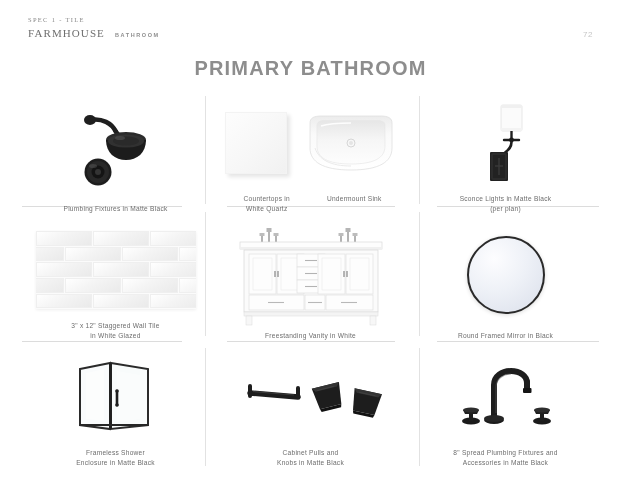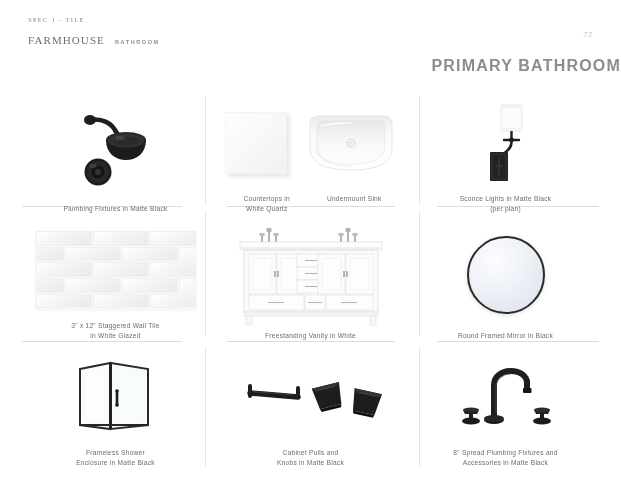--- a/index.html
+++ b/index.html
@@ -37,21 +37,21 @@
     color: #8a8a8a;
     font-family: "Liberation Serif", serif;
     white-space: nowrap;
   }
   .brand-name {
     font-size: 11px;
     letter-spacing: 1.1px;
     color: #6f6f6f;
     font-family: "Liberation Serif", serif;
     white-space: nowrap;
-    margin-top: 11px;
+    margin-top: 4px;
   }
   .brand-sub {
     font-size: 5.5px;
     letter-spacing: 1.6px;
     color: #8e8e8e;
     font-weight: bold;
     white-space: nowrap;
     padding-bottom: 1px;
   }
   .page-number {
@@ -62,22 +62,22 @@
     color: #c6c6c6;
     letter-spacing: 0.5px;
   }
 
   
   .main-title {
     position: absolute;
     top: 57px;
     left: 0;
     width: 621px;
-    text-align: right;
-    font-size: 16px;
+    text-align: center;
+    font-size: 20px;
     font-weight: bold;
     letter-spacing: 1.2px;
     color: #8d8d8d;
   }
 
   
   .grid {
     position: absolute;
     top: 92px;
     left: 18px;

